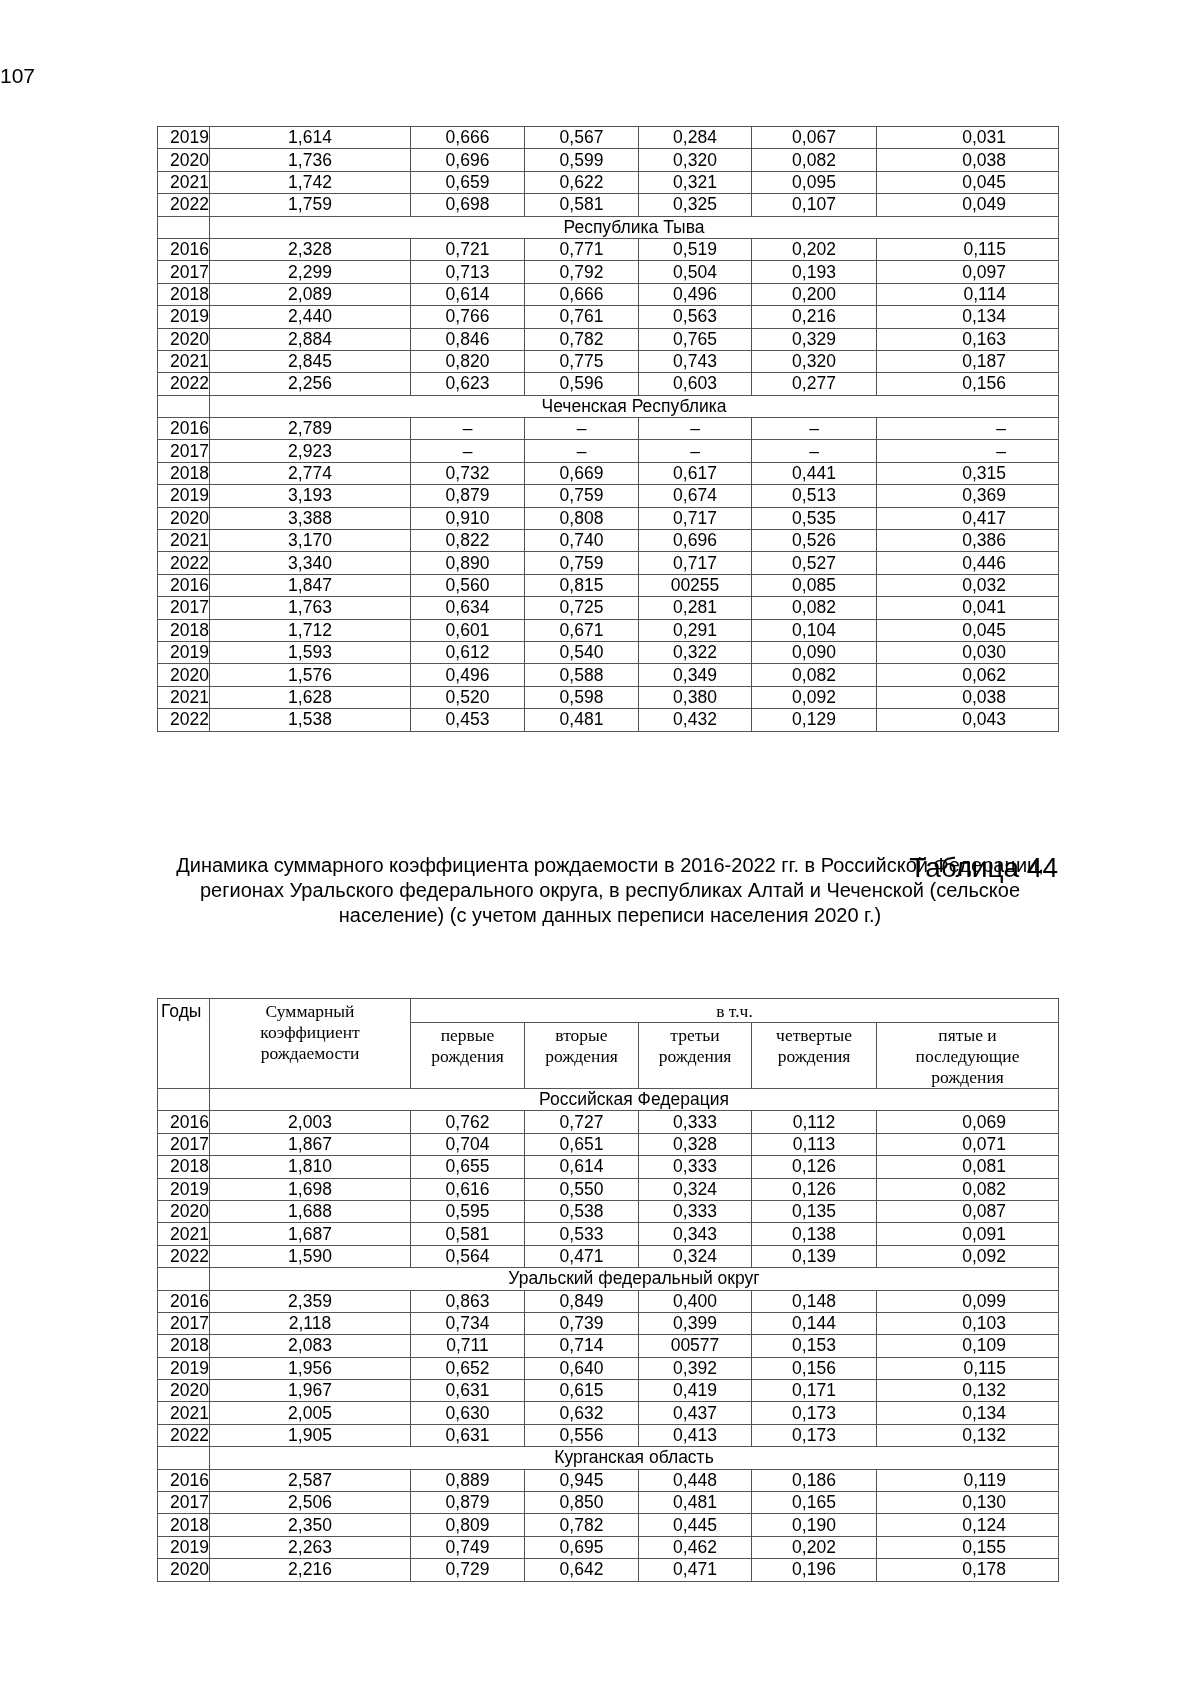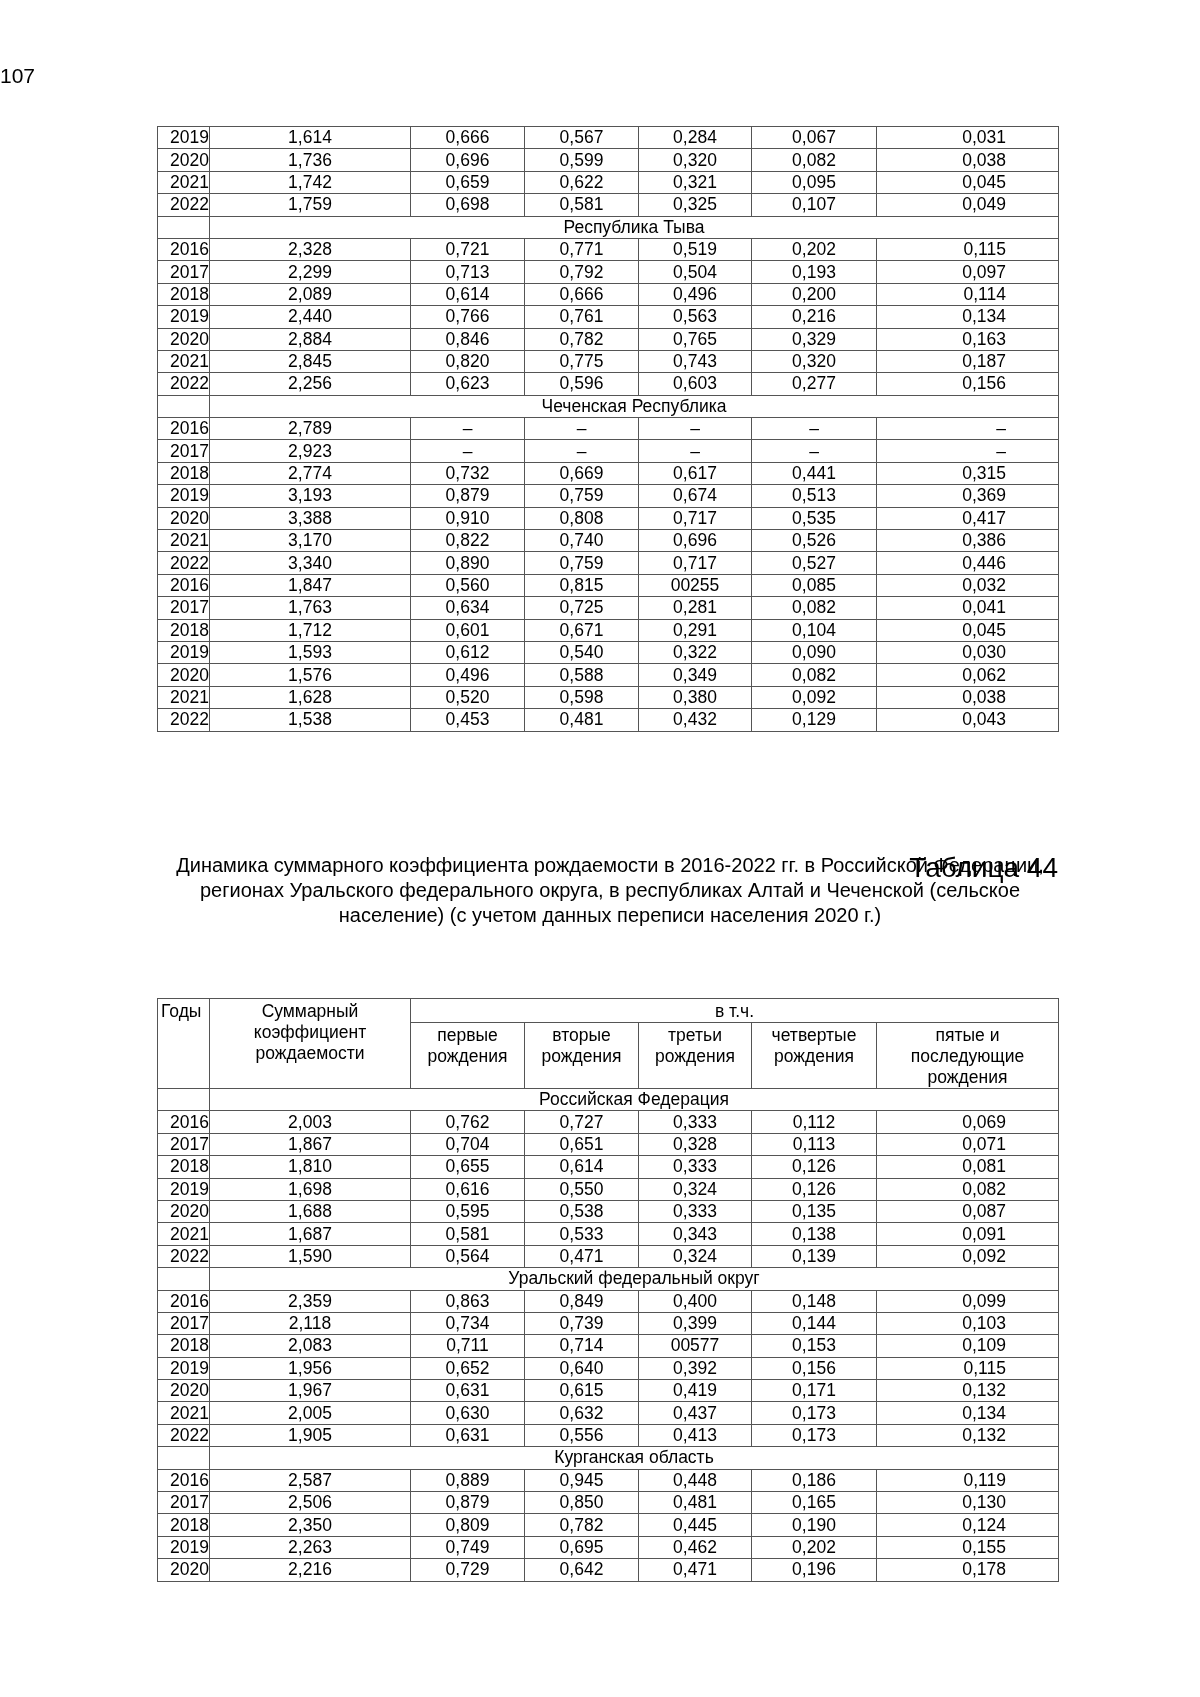--- a/index.html
+++ b/index.html
@@ -7,21 +7,21 @@
   .page-number { position: absolute; top: 64px; left: 0; width: 1200px; text-align: left; font-size: 21px; }
   table.data { position: absolute; left: 157px; border-collapse: collapse; table-layout: fixed; font-size: 17.5px; }
   table.data td { border: 1px solid #555; padding: 0; height: 21.4px; line-height: 21px; text-align: center; white-space: nowrap; overflow: hidden; }
   table.data td.yr { text-align: right; padding-left: 3px; }
   table.data td.last { text-align: right; padding-right: 52px; }
   table.data td.grp { text-align: center; }
   #table-top { top: 126px; }
   #table-44 { top: 998px; }
   .table-label { position: absolute; top: 852px; right: 142px; font-size: 28px; }
   .table-caption { position: absolute; top: 853px; left: 160px; width: 900px; text-align: center; font-size: 20px; line-height: 25px; }
-  table.data td.hd { vertical-align: top; line-height: 21px; padding-top: 2px; }
+  table.data td.hd { vertical-align: top; line-height: 21px; padding-top: 2px; font-family: Liberation Serif, serif; }
   table.data td.hd-yr { text-align: left; padding-left: 3px; vertical-align: top; padding-top: 2px; }
 </style>
 </head>
 <body>
 
 <div class="page-number">107</div>
 
 <table class="data" id="table-top">
   <colgroup>
     <col style="width:52px">

